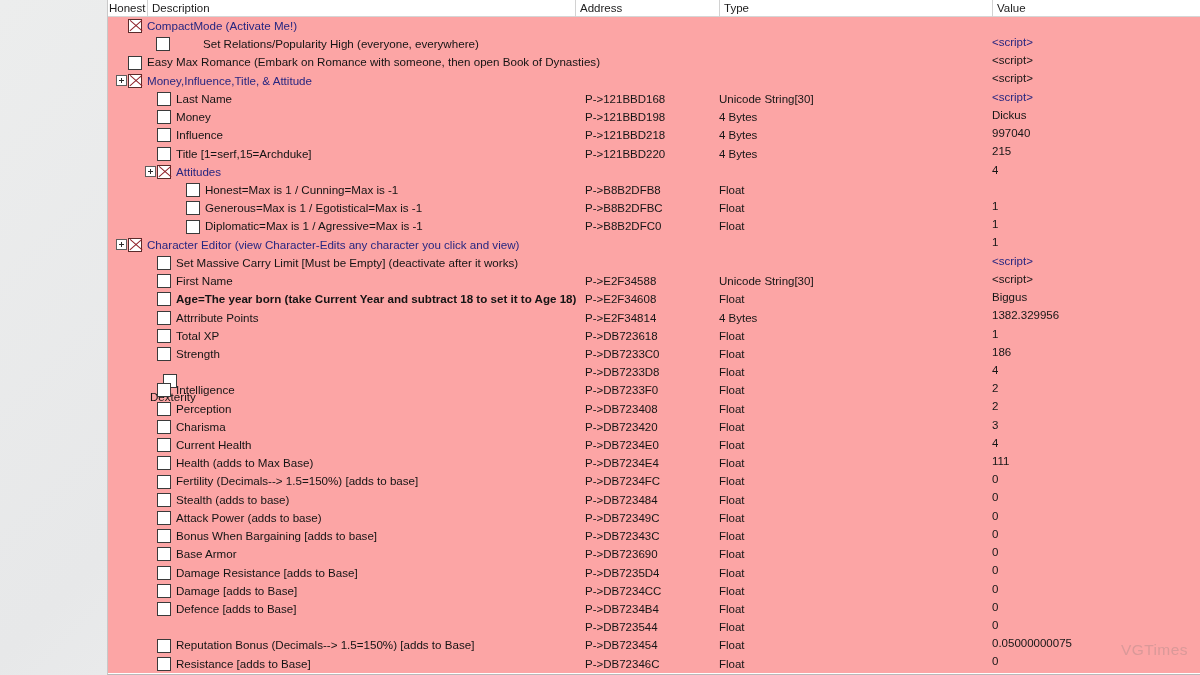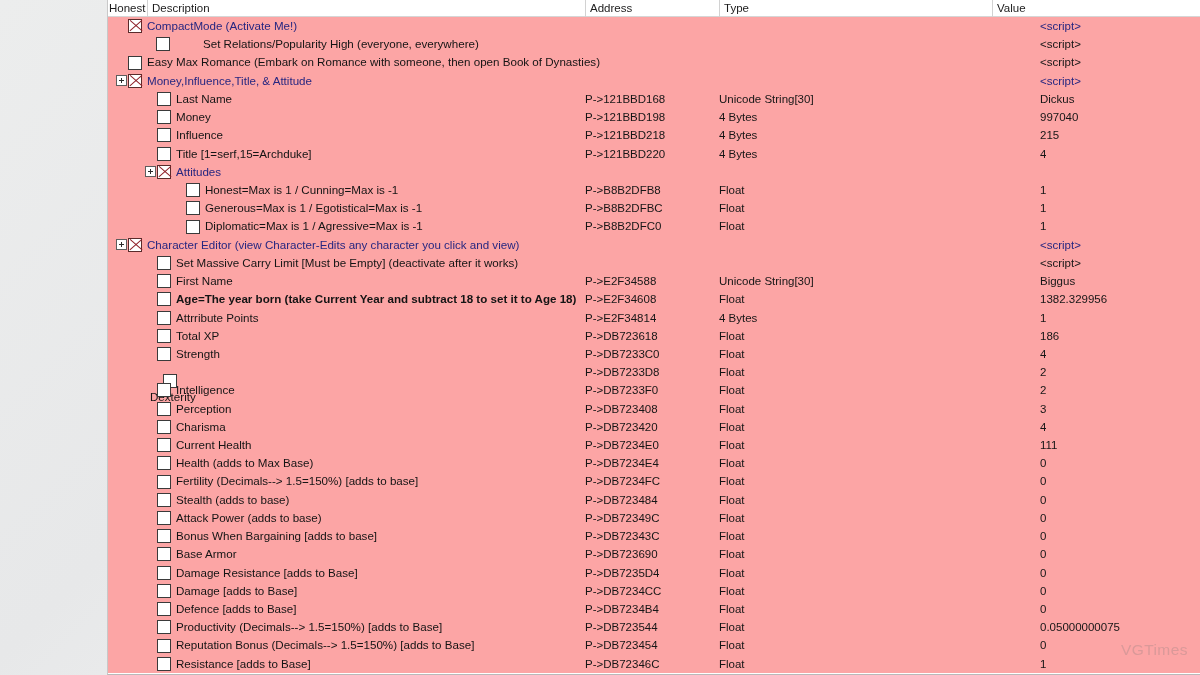--- a/index.html
+++ b/index.html
@@ -70,21 +70,21 @@
     position: absolute;
     top: 0;
     height: 18.22px;
     line-height: 18.22px;
     font-size: 11.5px;
     color: #161616;
     overflow: hidden;
   }
   .cell-addr { left: 477px; }
   .cell-type { left: 611px; }
-  .cell-val  { left: 932px; }
+  .cell-val  { left: 884px; margin-top: 16px; }
 
   
   .row.group .cell-desc { color: #262680; }
   .row.group .cell-val  { color: #262680; }
 
   
   .expander {
     display: inline-block;
     width: 11px; height: 11px;
     border: 1px solid #5d5d5d;
@@ -139,21 +139,21 @@
   }
 </style>
 </head>
 <body>
 
 <div id="ct-panel">
 
   <div id="ct-header">
     <div class="hcell first" style="left:0px; width:39px;">Honest</div>
     <div class="hcell" style="left:39px; width:438px;">Description</div>
-    <div class="hcell" style="left:477px; width:134px;">Address</div>
+    <div class="hcell" style="left:467px; width:134px;">Address</div>
     <div class="hcell" style="left:884px; width:209px;">Value</div>
     <div class="hcell" style="left:611px; width:273px;">Type</div>
   </div>
 
   <div id="ct-rows">
       <div class="row group">
         <div class="cell-desc" style="left: 8px;">
           <span class="expander hidden"></span>
           <span class="cbox checked"></span>
           <span class="desc-label">CompactMode (Activate  Me!)</span>
@@ -476,25 +476,20 @@
         <div class="cell-desc" style="left: 37px;">
           <span class="expander hidden"></span>
           <span class="cbox"></span>
           <span class="desc-label">Defence [adds to Base]</span>
         </div>
         <div class="cell-addr">P-&gt;DB7234B4</div>
         <div class="cell-type">Float</div>
         <div class="cell-val">0</div>
       </div>
       <div class="row">
-        <div class="cell-desc" style="left: 37px;">
-          <span class="expander hidden"></span>
-          <span class="cbox"></span>
-          <span class="desc-label">Productivity  (Decimals--&gt; 1.5=150%)  [adds to Base]</span>
-        </div>
         <div class="cell-addr">P-&gt;DB723544</div>
         <div class="cell-type">Float</div>
         <div class="cell-val">0.05000000075</div>
       </div>
       <div class="row">
         <div class="cell-desc" style="left: 37px; justify-content: center;">
           <span class="expander hidden"></span>
           <span class="cbox"></span>
           <span class="desc-label">Reputation Bonus (Decimals--&gt; 1.5=150%)  [adds to Base]</span>
         </div>

